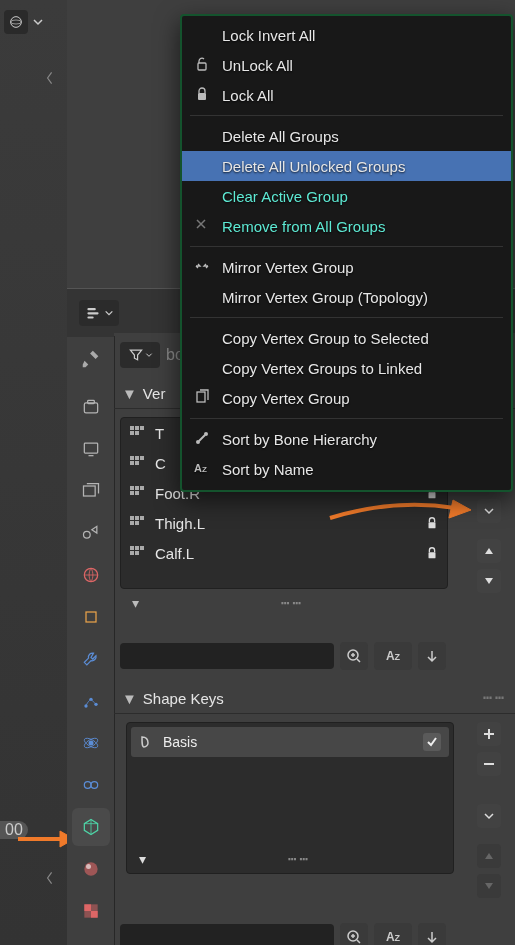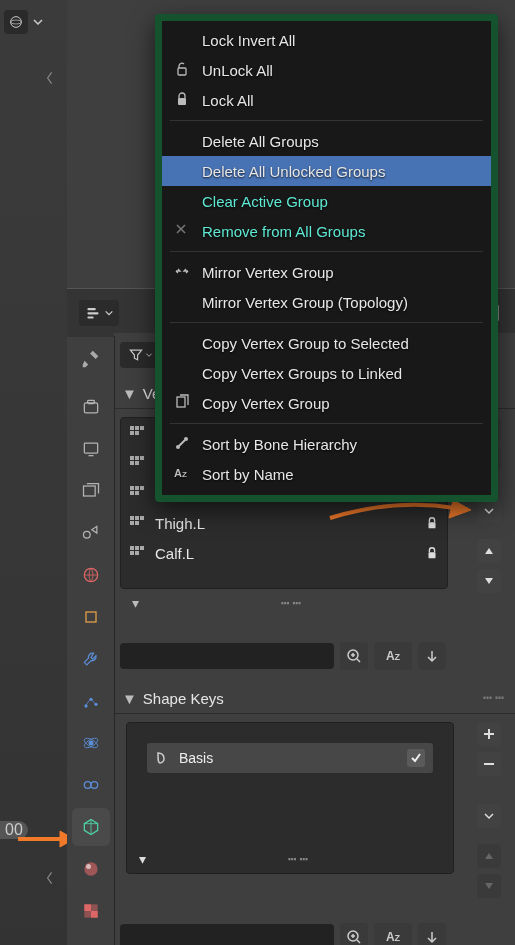--- a/index.html
+++ b/index.html
@@ -67,29 +67,29 @@
   .filter-input{flex:1;height:26px;background:#222;border-radius:4px;}
   .round-btn{width:28px;height:28px;border-radius:4px;background:#3a3a3a;display:flex;align-items:center;justify-content:center;color:#ddd;}
   .round-btn.big{width:38px;}
   .side-btns{position:absolute;right:8px;top:0;width:26px;}
   .sbtn{width:24px;height:24px;border-radius:4px;background:#424242;margin-bottom:6px;display:flex;align-items:center;justify-content:center;color:#ddd;}
   .sbtn.dim{background:#3a3a3a;color:#888;}
   .sbtn.chev{margin-top:28px;}
 
   
   .sk-list{background:#2c2c2c;border:1px solid #202020;border-radius:4px;height:150px;width:326px;margin-left:6px;position:relative;}
-  .sk-row{height:30px;display:flex;align-items:center;padding:0 8px;color:#eee;margin:20px;border-radius:3px;background:#474747;}
+  .sk-row{height:30px;display:flex;align-items:center;padding:0 8px;color:#eee;margin:4px;border-radius:3px;background:#474747;}
   .sk-row .chk{margin-left:auto;width:18px;height:18px;border-radius:3px;background:#5a5a5a;display:flex;align-items:center;justify-content:center;color:#eee;}
   .sk-footer{position:absolute;bottom:6px;left:0;right:0;display:flex;align-items:center;}
   .sk-footer .tri2{margin-left:12px;color:#ddd;}
   .sk-footer .dots{margin:0 auto;color:#888;letter-spacing:3px;}
   .sk-side{position:absolute;right:8px;top:0;width:26px;}
 
   
-  .menu{position:absolute;left:155px;top:14px;width:329px;background:#181818;border:7px solid #14532d;border-radius:4px;padding:4px 0 6px 0;box-shadow:0 8px 24px rgba(0,0,0,.6);}
+  .menu{position:absolute;left:180px;top:14px;width:329px;background:#181818;border:2px solid #14532d;border-radius:4px;padding:4px 0 6px 0;box-shadow:0 8px 24px rgba(0,0,0,.6);}
   .menu-item{height:30px;display:flex;align-items:center;padding:0 14px 0 40px;color:#e7e7e7;font-size:15px;position:relative;text-shadow:0 1px 2px rgba(0,0,0,.8);}
   .menu-item.highlight{background:var(--highlight);}
   .menu-item.dim{color:#5eead4;}
   .menu-sep{height:1px;background:#333;margin:5px 8px;}
   .menu-item .micon{position:absolute;left:12px;top:6px;width:18px;height:18px;color:#bbb;}
 
   
   .arrow{position:absolute;stroke:var(--orange);fill:var(--orange);}
 </style>
 </head>

